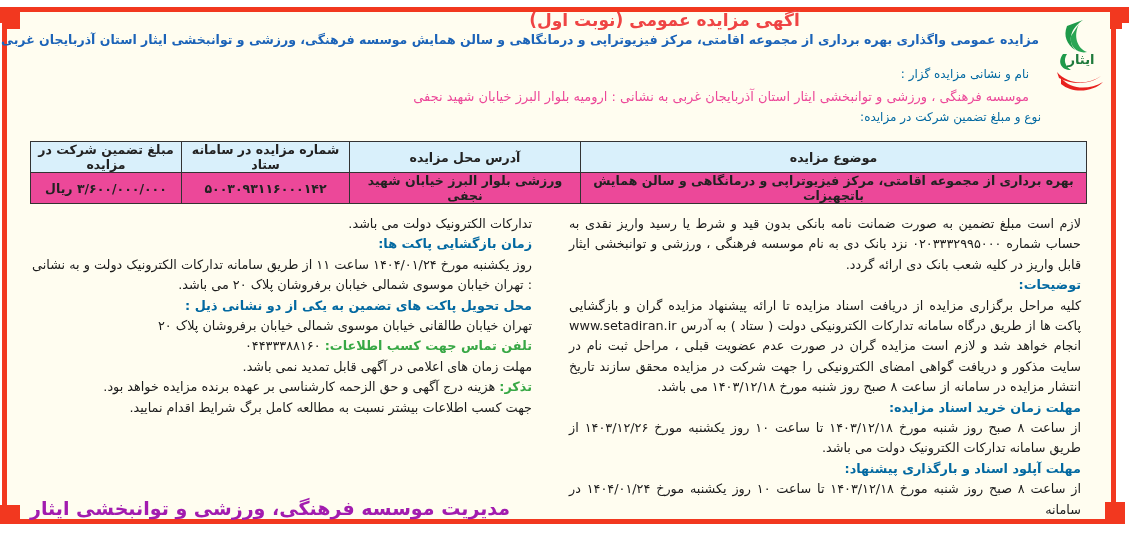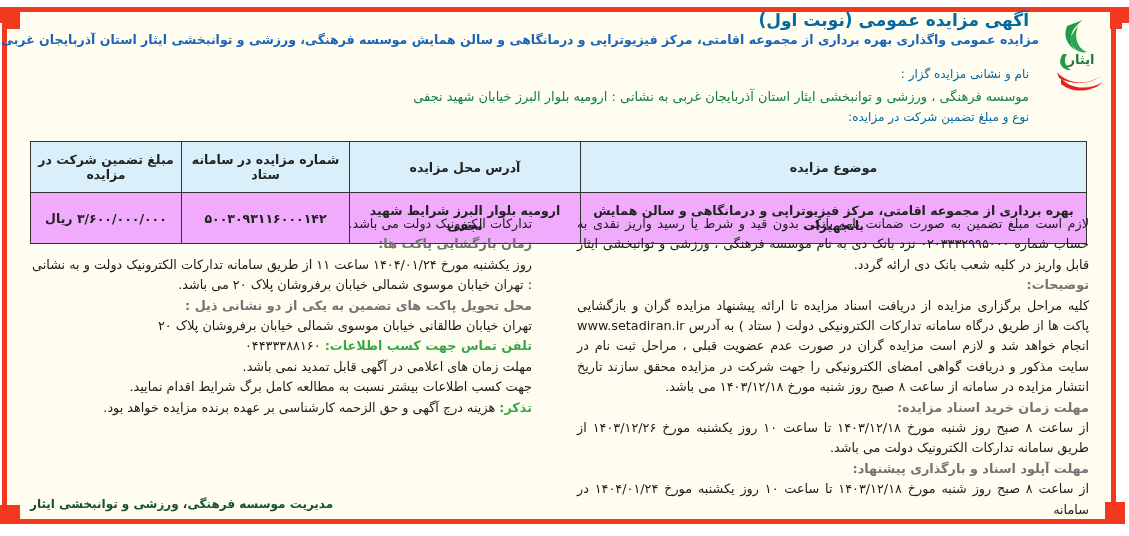--- a/index.html
+++ b/index.html
@@ -16,52 +16,52 @@
   .corner.tl2 { left: 7px; top: 15px; width: 13px; height: 14px; }
   .corner.tr1 { left: 1110px; top: 7px; width: 19px; height: 16px; }
   .corner.tr2 { left: 1110px; top: 15px; width: 12px; height: 14px; }
   .corner.bl1 { left: 0; top: 505px; width: 20px; height: 19px; }
   .corner.br1 { left: 1105px; top: 502px; width: 20px; height: 22px; }
 
   .logo {
     position: absolute; right: 22px; top: 14px; width: 54px; height: 80px;
   }
   .title {
-    position: absolute; left: 300px; right: 100px; top: 10px; text-align: right;
-    color: #0369a1; font-weight: bold; font-size: 17px; line-height: 20px;
+    position: absolute; left: 300px; right: 100px; top: 10px; text-align: center;
+    color: #ef4444; font-weight: bold; font-size: 17px; line-height: 20px;
   }
   .subtitle {
     position: absolute; right: 90px; top: 32px; width: 1030px; text-align: right;
     color: #1b63b8; font-weight: bold; font-size: 12.5px; white-space: nowrap; letter-spacing: -0.3px;
   }
   .green-heading { color: #0369a1; font-weight: normal; font-size: 12px; }
   .lbl-name { position: absolute; right: 100px; top: 67px; }
-  .lbl-type { position: absolute; right: 100px; top: 110px; }
+  .lbl-type { position: absolute; right: 88px; top: 110px; }
   .address-line {
-    position: absolute; right: 100px; top: 89px; font-size: 13px; color: #15803d;
+    position: absolute; right: 100px; top: 89px; font-size: 13px; color: #ec4899;
   }
 
   table.auction {
     position: absolute; left: 30px; top: 141px; width: 1057px;
     border-collapse: collapse; font-size: 12.5px; color: #222;
   }
   table.auction th, table.auction td {
-    border: 1px solid #333; text-align: center; height: 29px; padding: 10px 6px;
+    border: 1px solid #333; text-align: center; height: 29px; padding: 0 6px;
   }
   table.auction th { background: #d9f0fb; font-weight: bold; }
-  table.auction td { background: #f0abfc; font-weight: bold; }
+  table.auction td { background: #ec4899; font-weight: bold; }
 
   .col { position: absolute; top: 214px; font-size: 12.8px; line-height: 20.4px; color: #1b1b1b; text-align: justify; }
-  .col.right { right: 40px; width: 512px; margin-left: 16px; }
+  .col.right { right: 48px; width: 512px; margin-left: 16px; }
   .col.left { right: 597px; width: 500px; }
   .col p { margin: 0; }
-  .col .g { color: #737373; font-weight: bold; }
+  .col .g { color: #0369a1; font-weight: bold; }
   .col .inline-g { color: #38a845; font-weight: bold; }
   .footer-sign {
-    position: absolute; left: 30px; top: 497px; color: #14532d; font-weight: bold; font-size: 12px;
+    position: absolute; left: 30px; top: 497px; color: #a21caf; font-weight: bold; font-size: 19px;
   }
   .ltr { direction: ltr; unicode-bidi: embed; }
 </style>
 </head>
 <body>
 
 <div class="frame"></div>
 <div class="corner tl1"></div>
 <div class="corner tl2"></div>
 <div class="corner tr1"></div>
@@ -92,21 +92,21 @@
     <tr>
       <th style="width:493px">موضوع مزایده</th>
       <th style="width:218px">آدرس محل مزایده</th>
       <th style="width:155px">شماره مزایده در سامانه ستاد</th>
       <th>مبلغ تضمین شرکت در مزایده</th>
     </tr>
   </thead>
   <tbody>
     <tr>
       <td>بهره برداری از مجموعه اقامتی، مرکز فیزیوتراپی و درمانگاهی و سالن همایش باتجهیزات</td>
-      <td>ارومیه بلوار البرز شرایط شهید نجفی</td>
+      <td>ورزشی بلوار البرز خیابان شهید نجفی</td>
       <td>۵۰۰۳۰۹۳۱۱۶۰۰۰۱۴۲</td>
       <td>۳/۶۰۰/۰۰۰/۰۰۰ ریال</td>
     </tr>
   </tbody>
 </table>
 
 <div class="col right">
   <p>لازم است مبلغ تضمین به صورت ضمانت نامه بانکی بدون قید و شرط یا رسید واریز نقدی به حساب شماره ۰۲۰۳۳۳۲۹۹۵۰۰۰ نزد بانک دی به نام موسسه فرهنگی ، ورزشی و توانبخشی ایثار قابل واریز در کلیه شعب بانک دی ارائه گردد.</p>
   <p class="g">توضیحات:</p>
   <p>
@@ -124,20 +124,20 @@
   <p>تدارکات الکترونیک دولت می باشد.</p>
   <p class="g">زمان بازگشایی پاکت ها:</p>
   <p>روز یکشنبه مورخ ۱۴۰۴/۰۱/۲۴ ساعت ۱۱ از طریق سامانه تدارکات الکترونیک دولت و به نشانی : تهران خیابان موسوی شمالی خیابان برفروشان پلاک ۲۰ می باشد.</p>
   <p class="g">محل تحویل پاکت های تضمین به یکی از دو نشانی ذیل :</p>
   <p>تهران خیابان طالقانی خیابان موسوی شمالی خیابان برفروشان پلاک ۲۰</p>
   <p>
     <span class="inline-g">تلفن تماس جهت کسب اطلاعات:</span>
     <span>۰۴۴۳۳۳۸۸۱۶۰</span>
   </p>
   <p>مهلت زمان های اعلامی در آگهی قابل تمدید نمی باشد.</p>
-  <p>جهت کسب اطلاعات بیشتر نسبت به مطالعه کامل برگ شرایط اقدام نمایید.</p>
   <p>
     <span class="inline-g">تذکر:</span>
     <span>هزینه درج آگهی و حق الزحمه کارشناسی بر عهده برنده مزایده خواهد بود.</span>
   </p>
+  <p>جهت کسب اطلاعات بیشتر نسبت به مطالعه کامل برگ شرایط اقدام نمایید.</p>
 </div>
 
 <div class="footer-sign">مدیریت موسسه فرهنگی، ورزشی و توانبخشی ایثار</div>
 
 </body></html>

